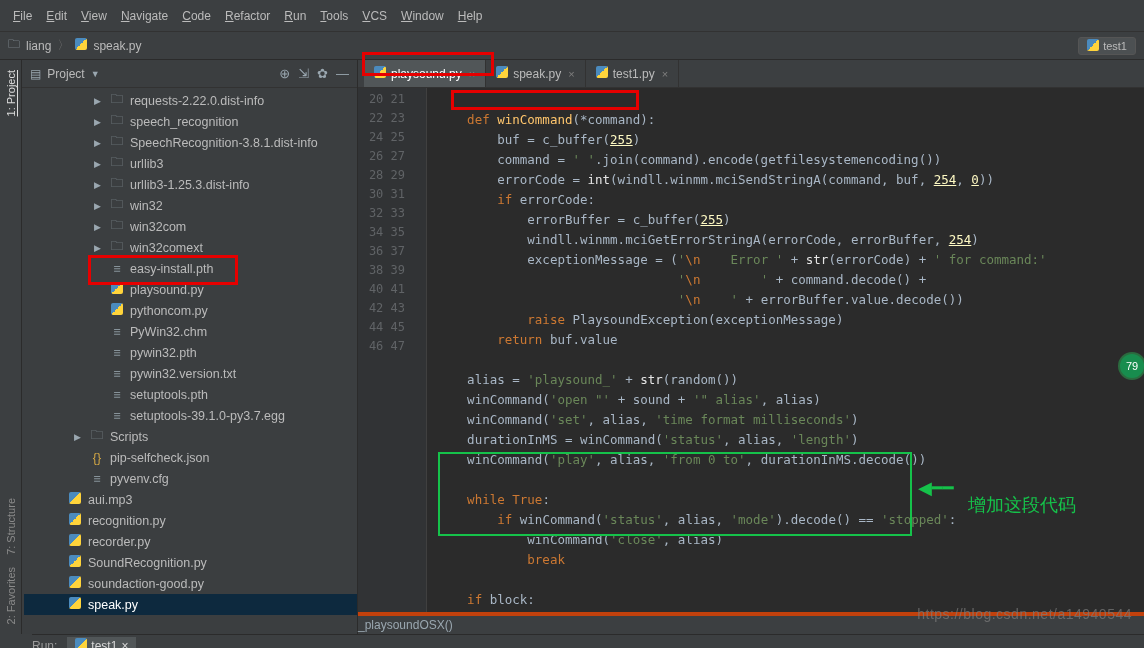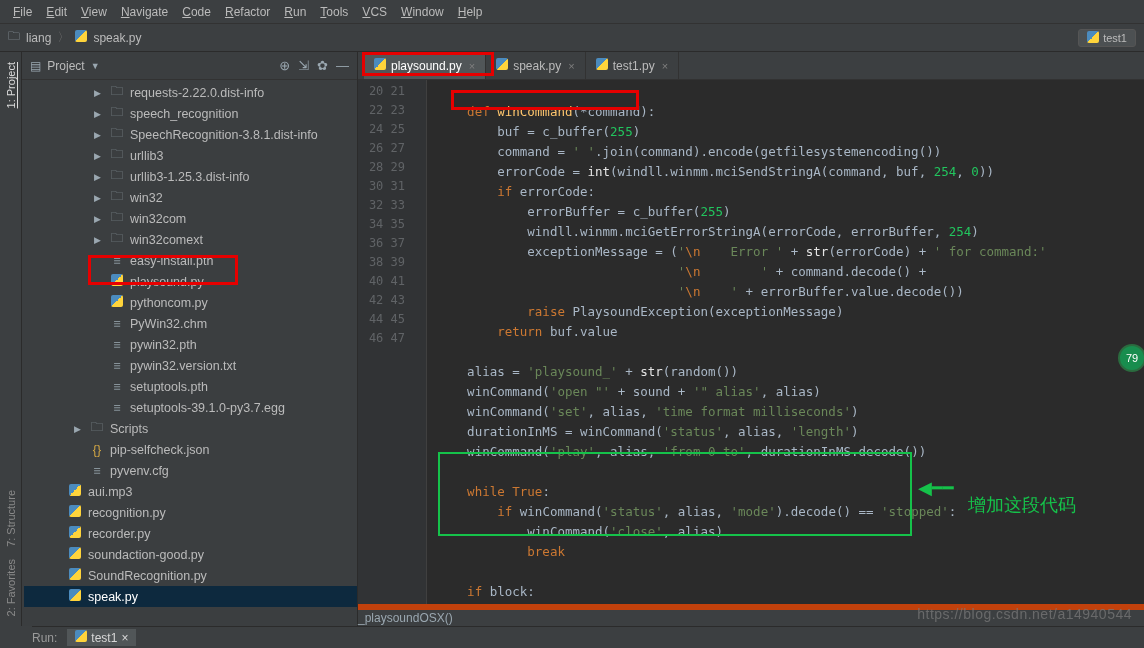--- a/index.html
+++ b/index.html
@@ -7,21 +7,21 @@
     font-family: "Segoe UI", Arial, sans-serif;
     font-size: 12px;
     background: #3c3f41;
     color: #bbbbbb;
     width: 1144px;
     height: 648px;
     overflow: hidden;
     position: relative;
   }
   .menubar {
-    height: 24px;
+    height: 32px;
     background: #3c3f41;
     display: flex;
     align-items: center;
     padding: 0 6px;
     border-bottom: 1px solid #323232;
   }
   .menubar span { padding: 0 7px; cursor: default; }
   .menubar span u { text-decoration: underline; }
   .crumbbar {
     height: 28px;
@@ -155,26 +155,26 @@
     font-size: 12.5px;
     line-height: 20px;
     padding: 2px 0 0 10px;
     white-space: pre;
     color: #a9b7c6;
     position: relative;
   }
   .kw { color: #cc7832; }
   .fn { color: #ffc66d; }
   .str { color: #6a8759; }
-  .num { color: #22c55e; }
+  .num { color: #fef9c3; text-decoration: underline; }
   .builtin { color: #e5e5e5; }
   .crumb2 {
     height: 22px;
     background: #3c3f41;
-    border-top: 6px solid #c2410c;
+    border-top: 4px solid #c2410c;
     display: flex;
     align-items: center;
     font-size: 12px;
     color: #9aa7b0;
   }
   .runbar {
     height: 22px;
     background: #3c3f41;
     border-top: 1px solid #2b2b2b;
     display: flex;
@@ -369,26 +369,26 @@
           <span>recognition.py</span>
         </div>
         <div class="row indent-1">
           <span class="arrow"></span>
           <span class="fic pyico"></span>
           <span>recorder.py</span>
         </div>
         <div class="row indent-1">
           <span class="arrow"></span>
           <span class="fic pyico"></span>
+          <span>SoundRecognition.py</span>
+        </div>
+        <div class="row indent-1">
+          <span class="arrow"></span>
+          <span class="fic pyico"></span>
           <span>soundaction-good.py</span>
-        </div>
-        <div class="row indent-1">
-          <span class="arrow"></span>
-          <span class="fic pyico"></span>
-          <span>SoundRecognition.py</span>
         </div>
         <div class="row indent-1 selected">
           <span class="arrow"></span>
           <span class="fic pyico"></span>
           <span>speak.py</span>
         </div>
       </div>
   </div>
 
   <div class="editor-area">

